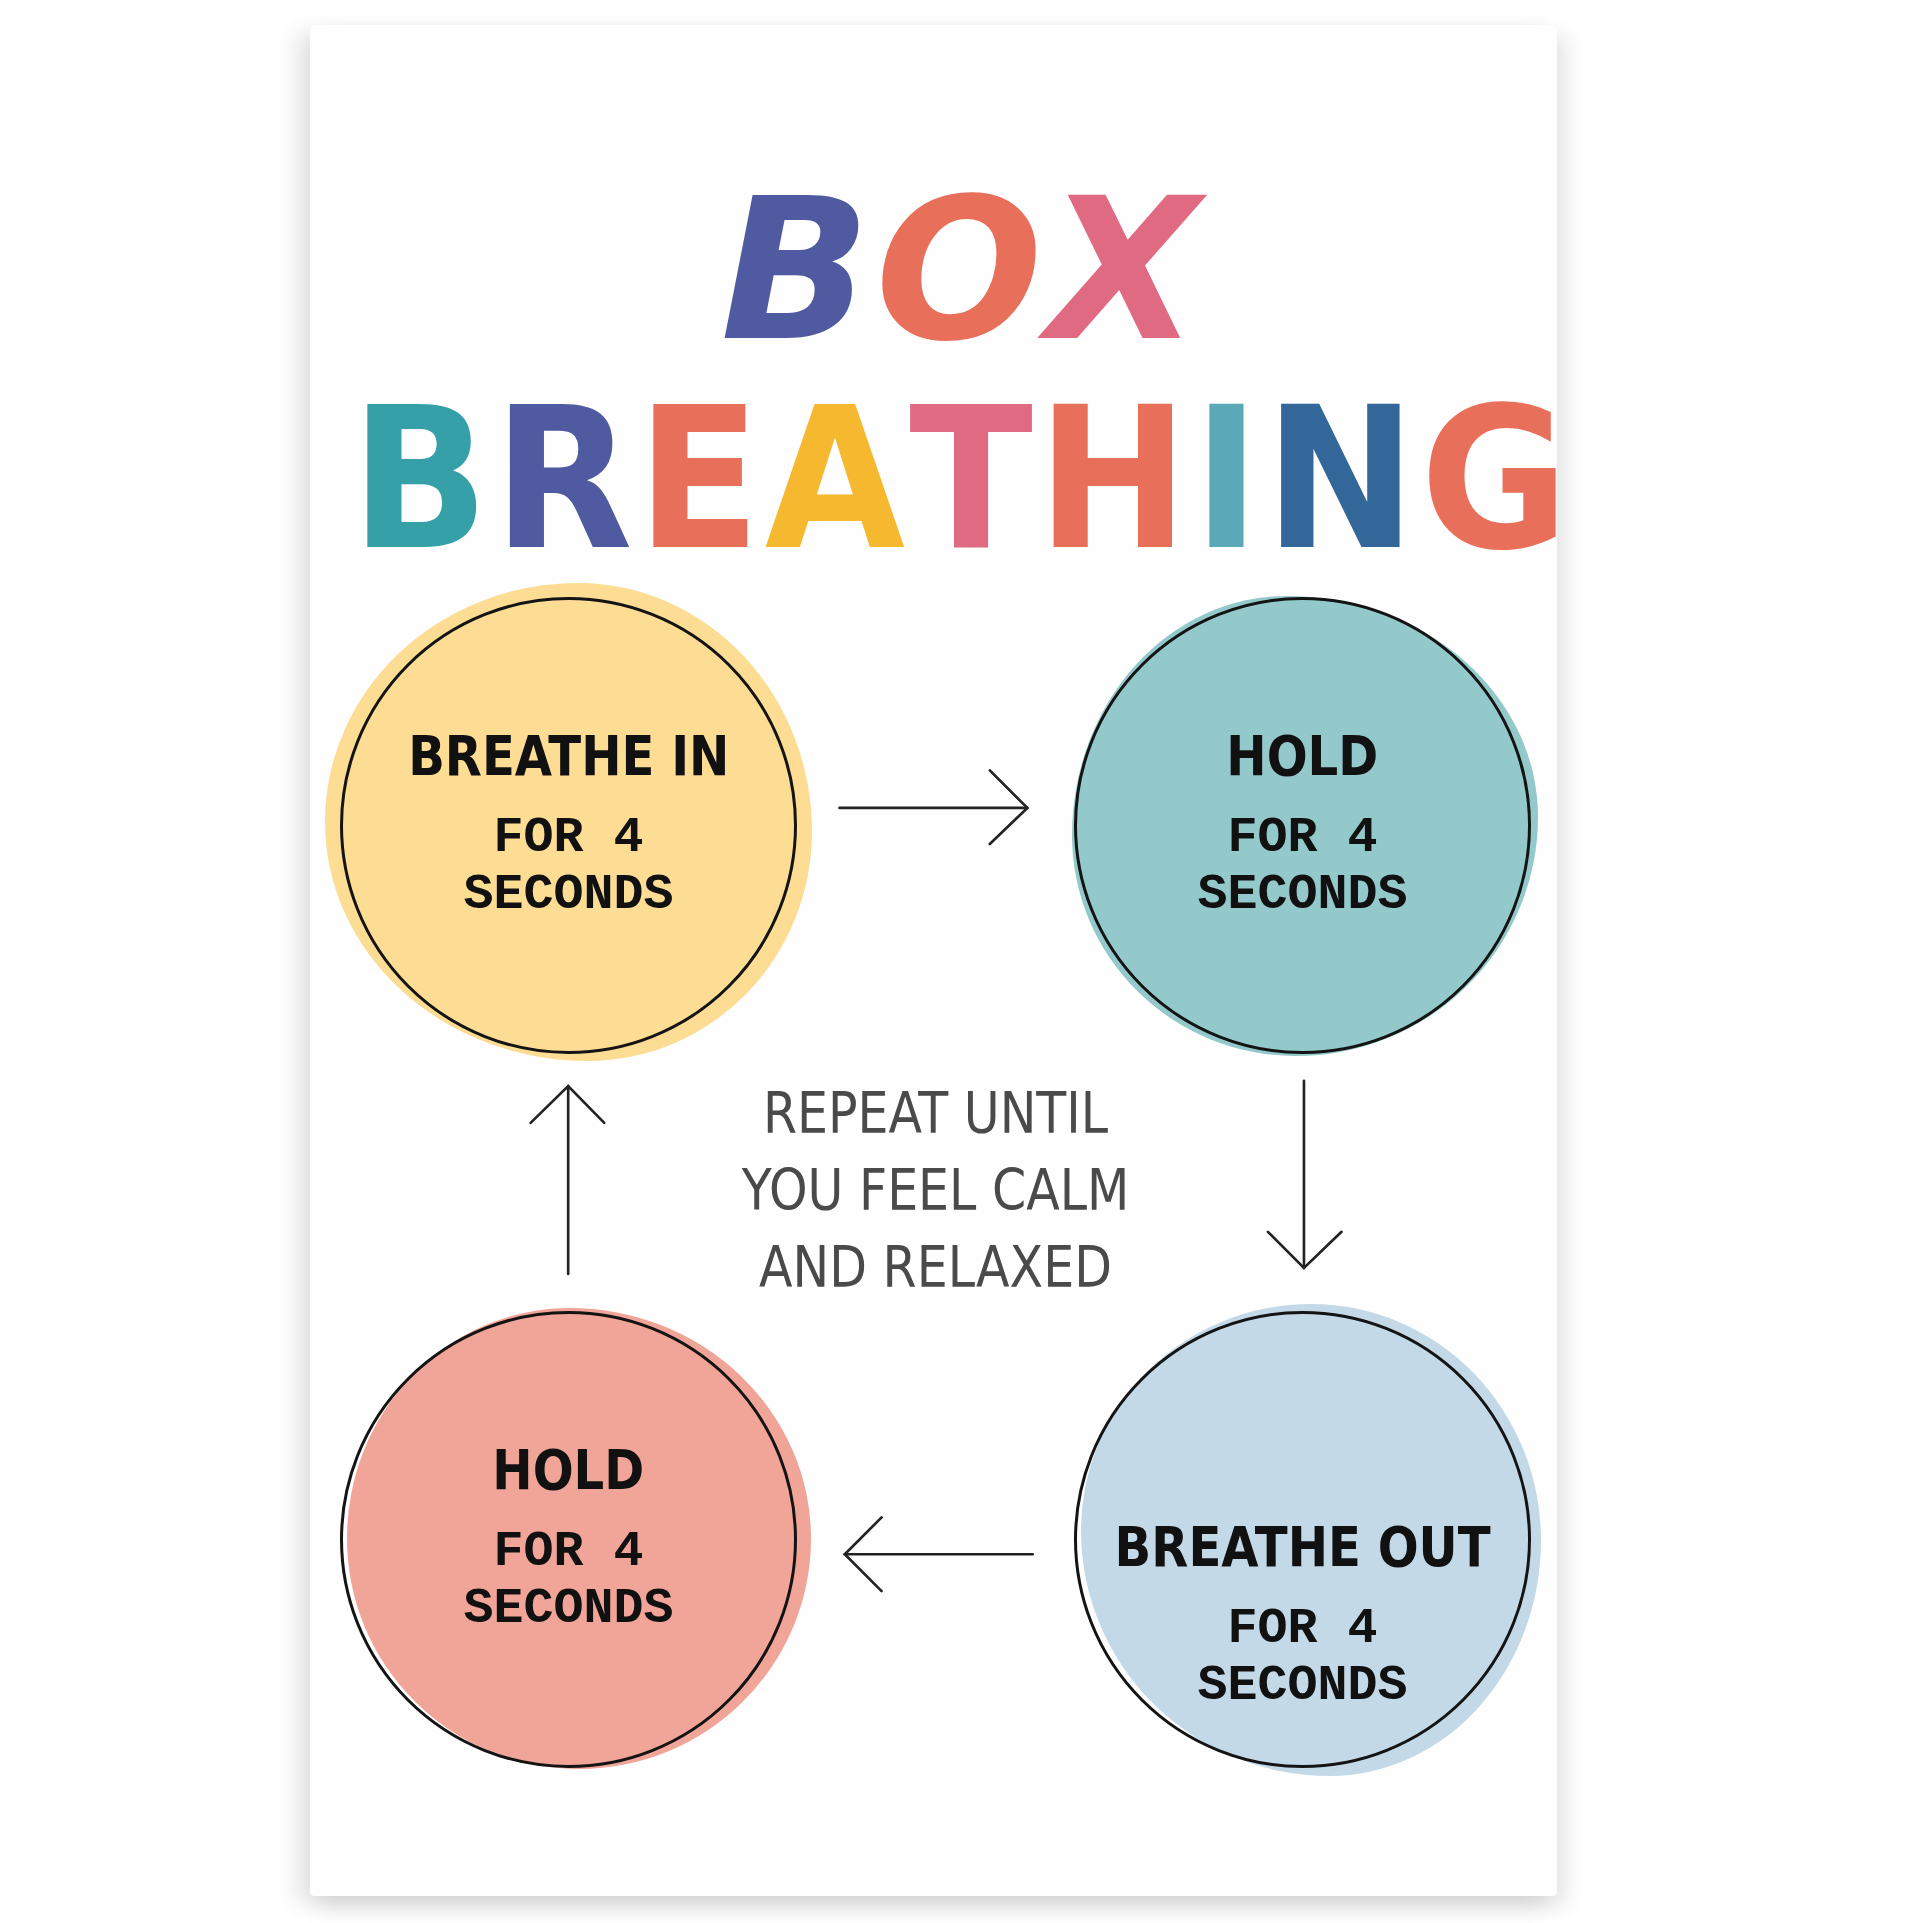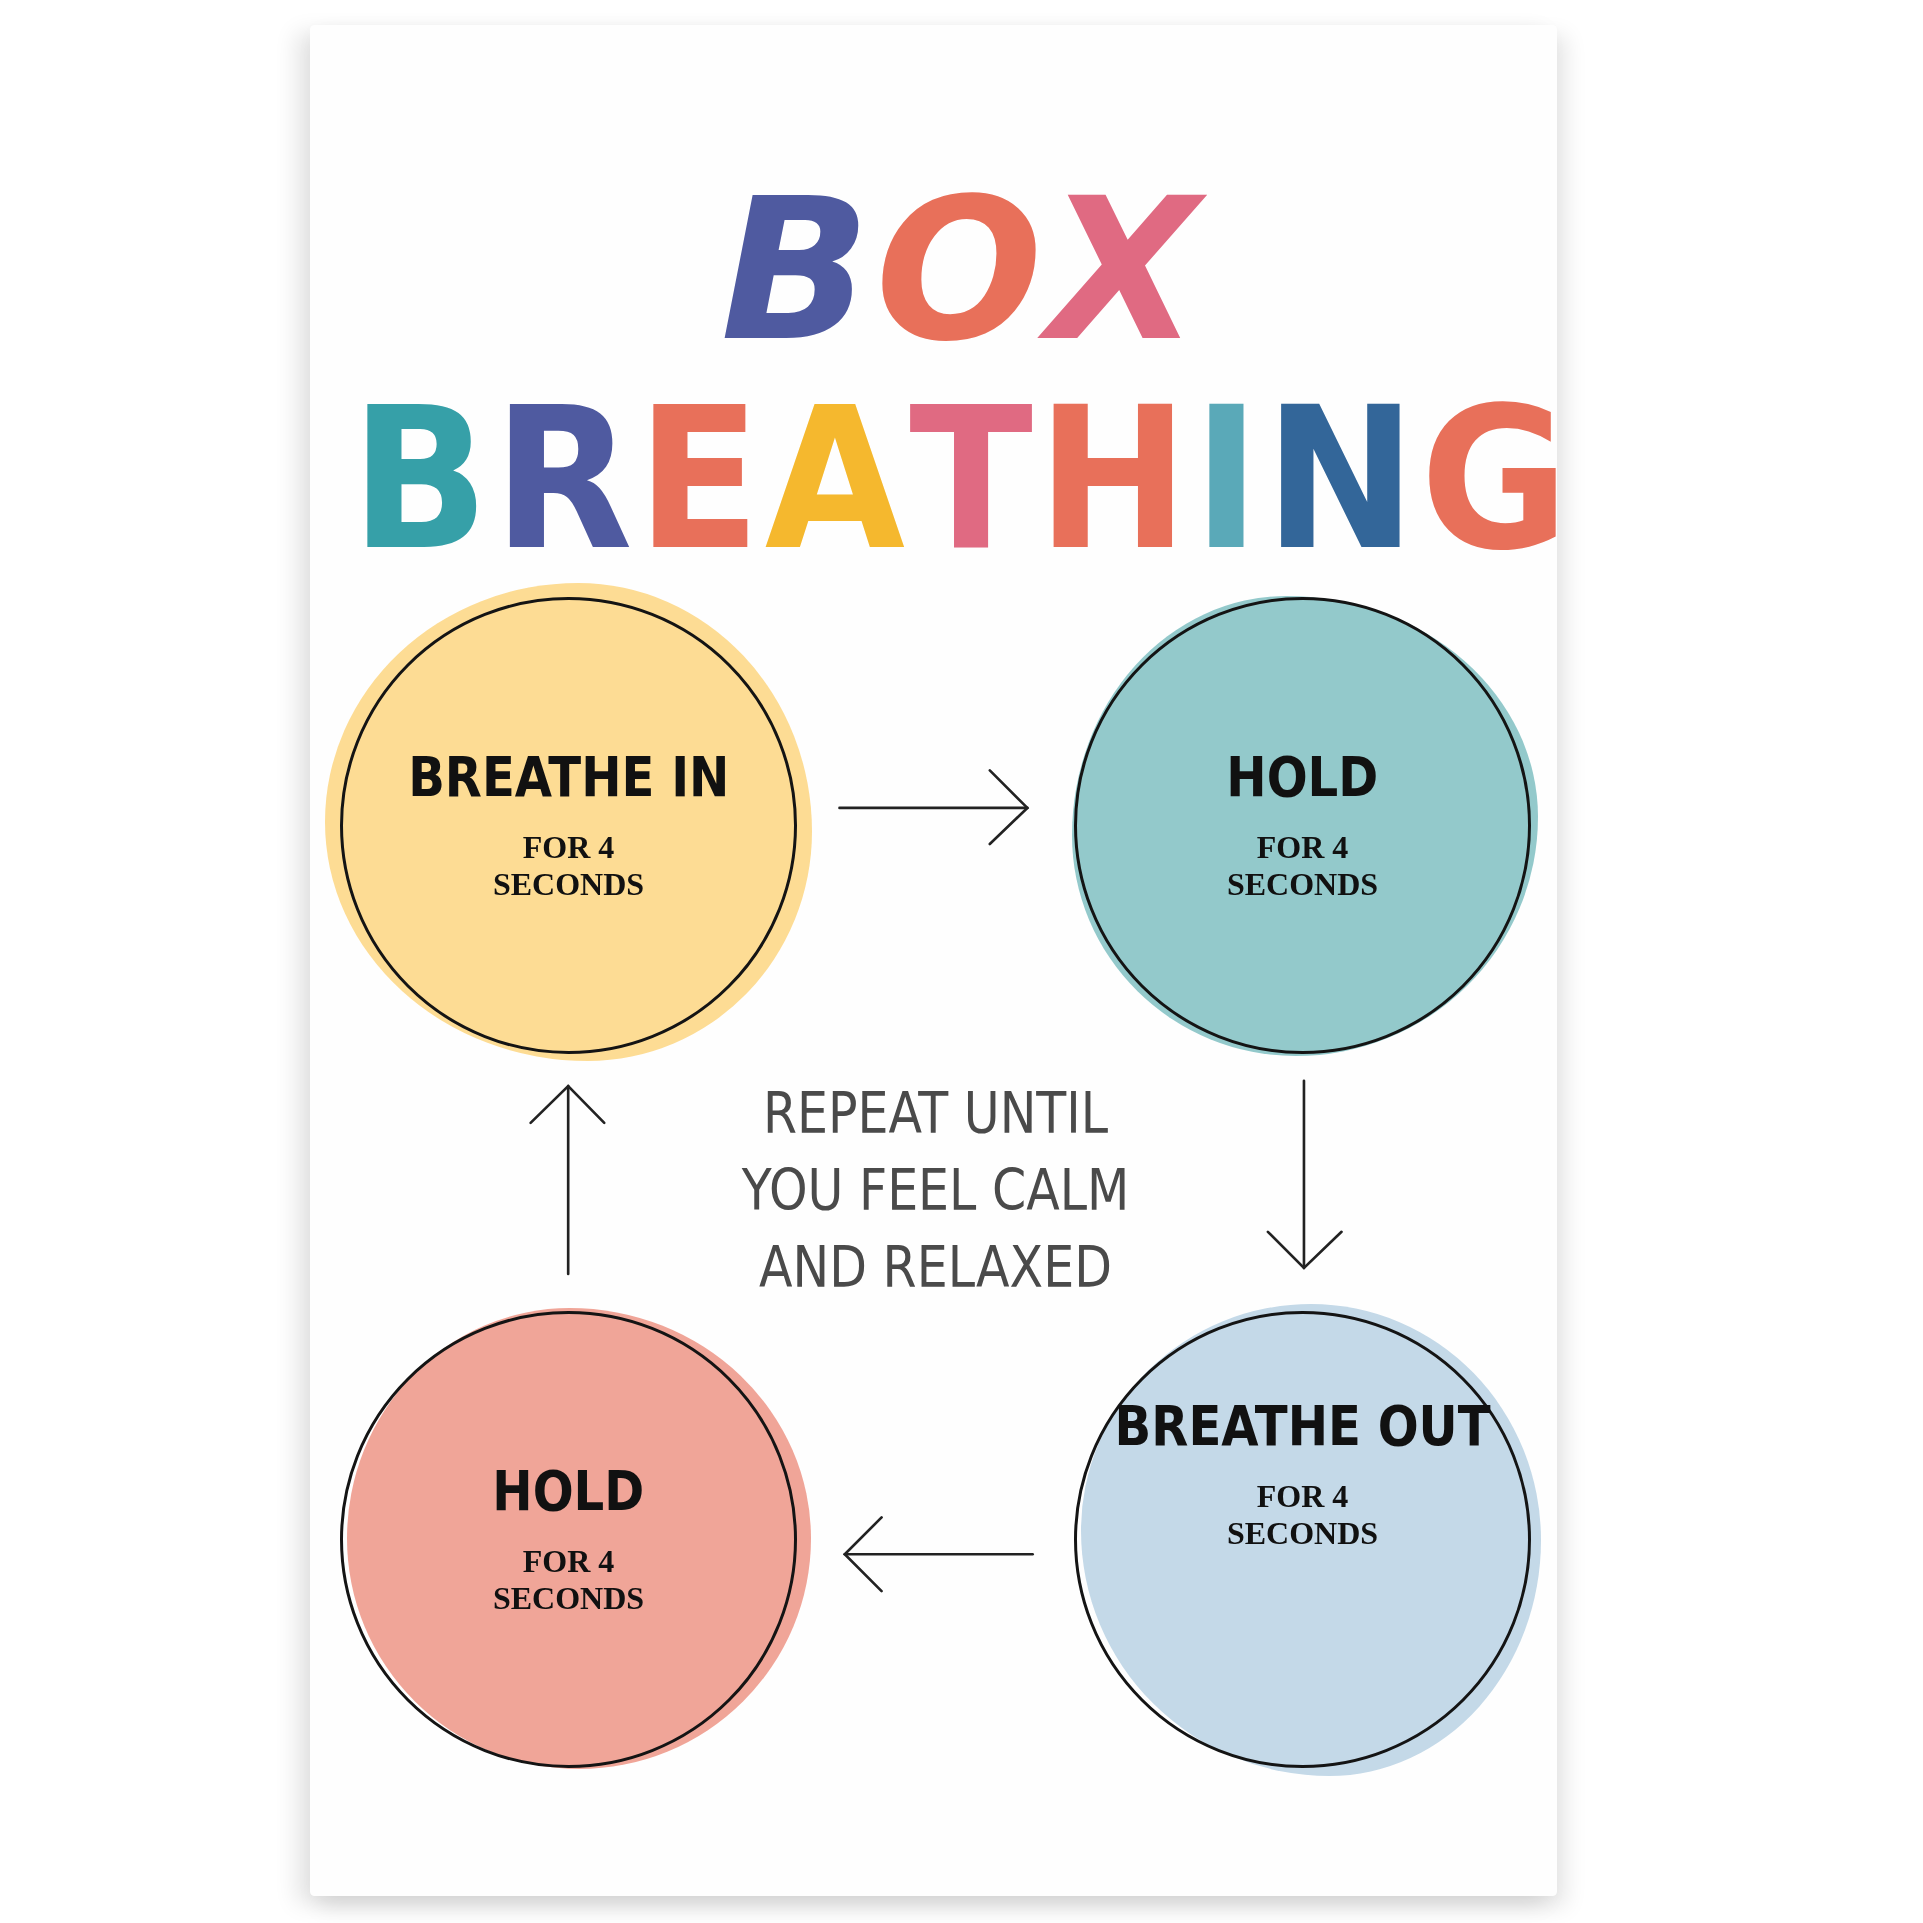--- a/index.html
+++ b/index.html
@@ -50,22 +50,22 @@
       font-weight: bold;
     }
     .step-action {
       font-family: "DejaVu Sans", sans-serif;
       font-size: 56px;
       transform: scaleX(0.86);
       margin-bottom: 22.5px;
       line-height: 1.05;
     }
     .step-dur {
-      font-family: Liberation Serif, serif;
-      font-size: 32px;
+      font-family: Liberation Mono, monospace;
+      font-size: 50px;
       line-height: 1.15;
     }
     .center-text {
       position: absolute;
       left: 661px; top: 1075px;
       width: 549px;
       text-align: center;
       color: #4a4a4a;
       font-family: "DejaVu Sans", sans-serif;
       font-size: 57px;
@@ -99,21 +99,21 @@
 <div class="blob" style="left:1072px; top:596px; width:466px; height:460px; background:#93c9cb; border-radius:46% 54% 52% 48% / 52% 48% 52% 48%;"></div>
 <div class="ring" style="left:1074px; top:597px;"></div>
 <div class="step-text" style="left:1074px; top:597px;">
   <div class="step-action">HOLD</div>
   <div class="step-dur">FOR 4</div>
   <div class="step-dur">SECONDS</div>
 </div>
 
 <div class="blob" style="left:1081px; top:1304px; width:460px; height:472px; background:#c4d9e8; border-radius:50% 50% 46% 54% / 48% 50% 50% 52%;"></div>
 <div class="ring" style="left:1074px; top:1311px;"></div>
-<div class="step-text" style="left:1074px; top:1246px;">
+<div class="step-text" style="left:1074px; top:1388px;">
   <div class="step-action">BREATHE OUT</div>
   <div class="step-dur">FOR 4</div>
   <div class="step-dur">SECONDS</div>
 </div>
 
 <div class="blob" style="left:347px; top:1308px; width:464px; height:461px; background:#f0a598; border-radius:48% 52% 50% 50% / 50% 50% 50% 50%;"></div>
 <div class="ring" style="left:340px; top:1311px;"></div>
 <div class="step-text" style="left:340px; top:1311px;">
   <div class="step-action">HOLD</div>
   <div class="step-dur">FOR 4</div>

